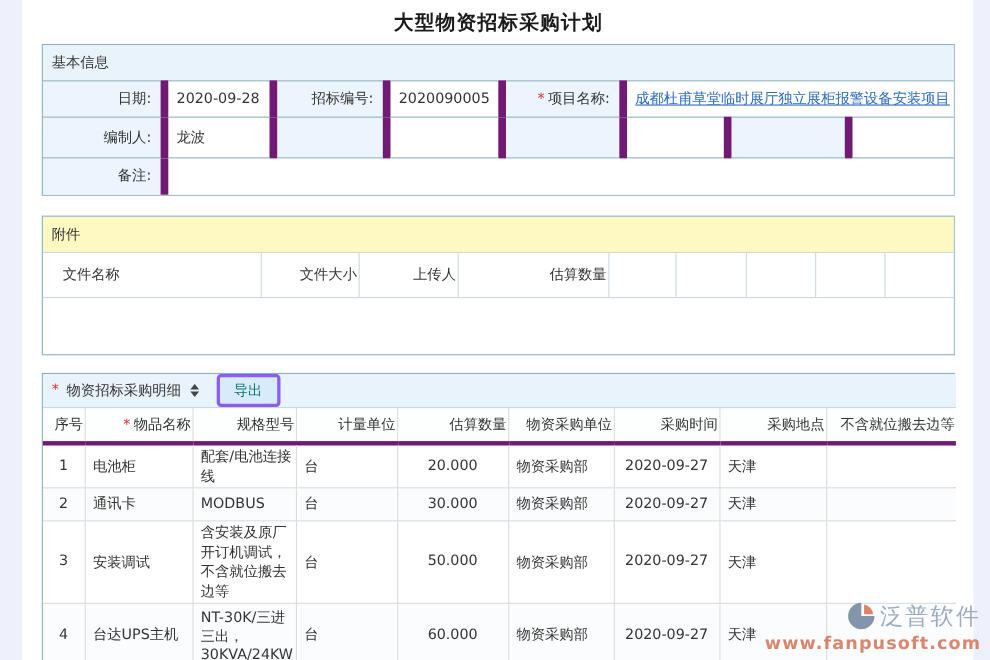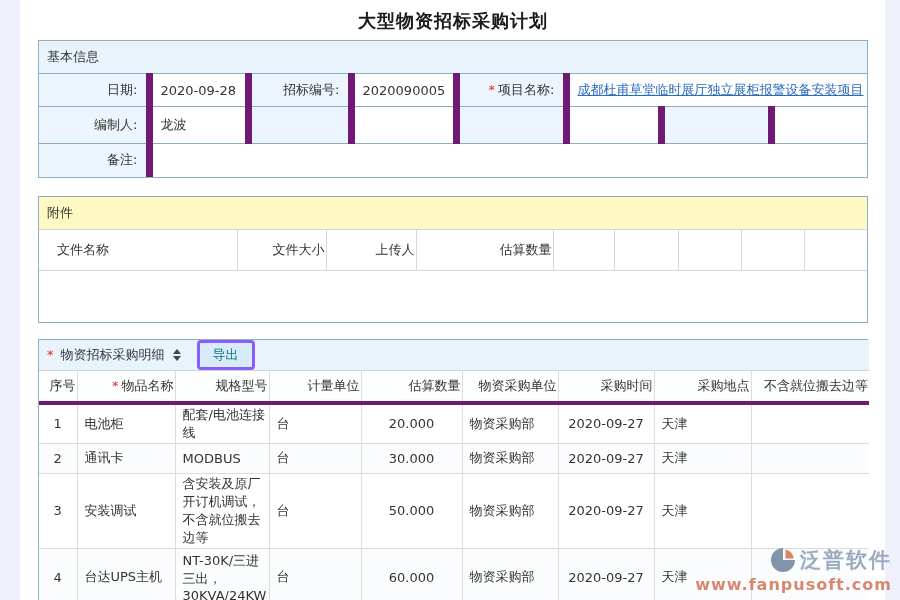--- a/index.html
+++ b/index.html
@@ -68,21 +68,21 @@
   .sort i{display:block;width:0;height:0;border-left:4px solid transparent;border-right:4px solid transparent;}
   .sort .up{border-bottom:5px solid #444;margin-bottom:2px;}
   .sort .dn{border-top:5px solid #444;}
 
   
   .watermark{
     position:absolute;right:8px;bottom:6px;opacity:.88;z-index:5;
     text-align:center;pointer-events:none;
   }
   .wm-top{display:flex;align-items:center;gap:4px;justify-content:flex-end;}
-  .wm-brand{font-size:21px;font-weight:bold;color:#8fa0b6;letter-spacing:2px;}
+  .wm-brand{font-size:21px;font-weight:normal;color:#8fa0b6;letter-spacing:2px;}
   .wm-url{font-size:16px;font-weight:bold;color:#d4775b;letter-spacing:1px;margin-top:1px;}
 </style>
 </head>
 <body>
 
 <div class="page">
   <div class="content">
     <h1 class="title">大型物资招标采购计划</h1>
 
     <div class="box mb1">

